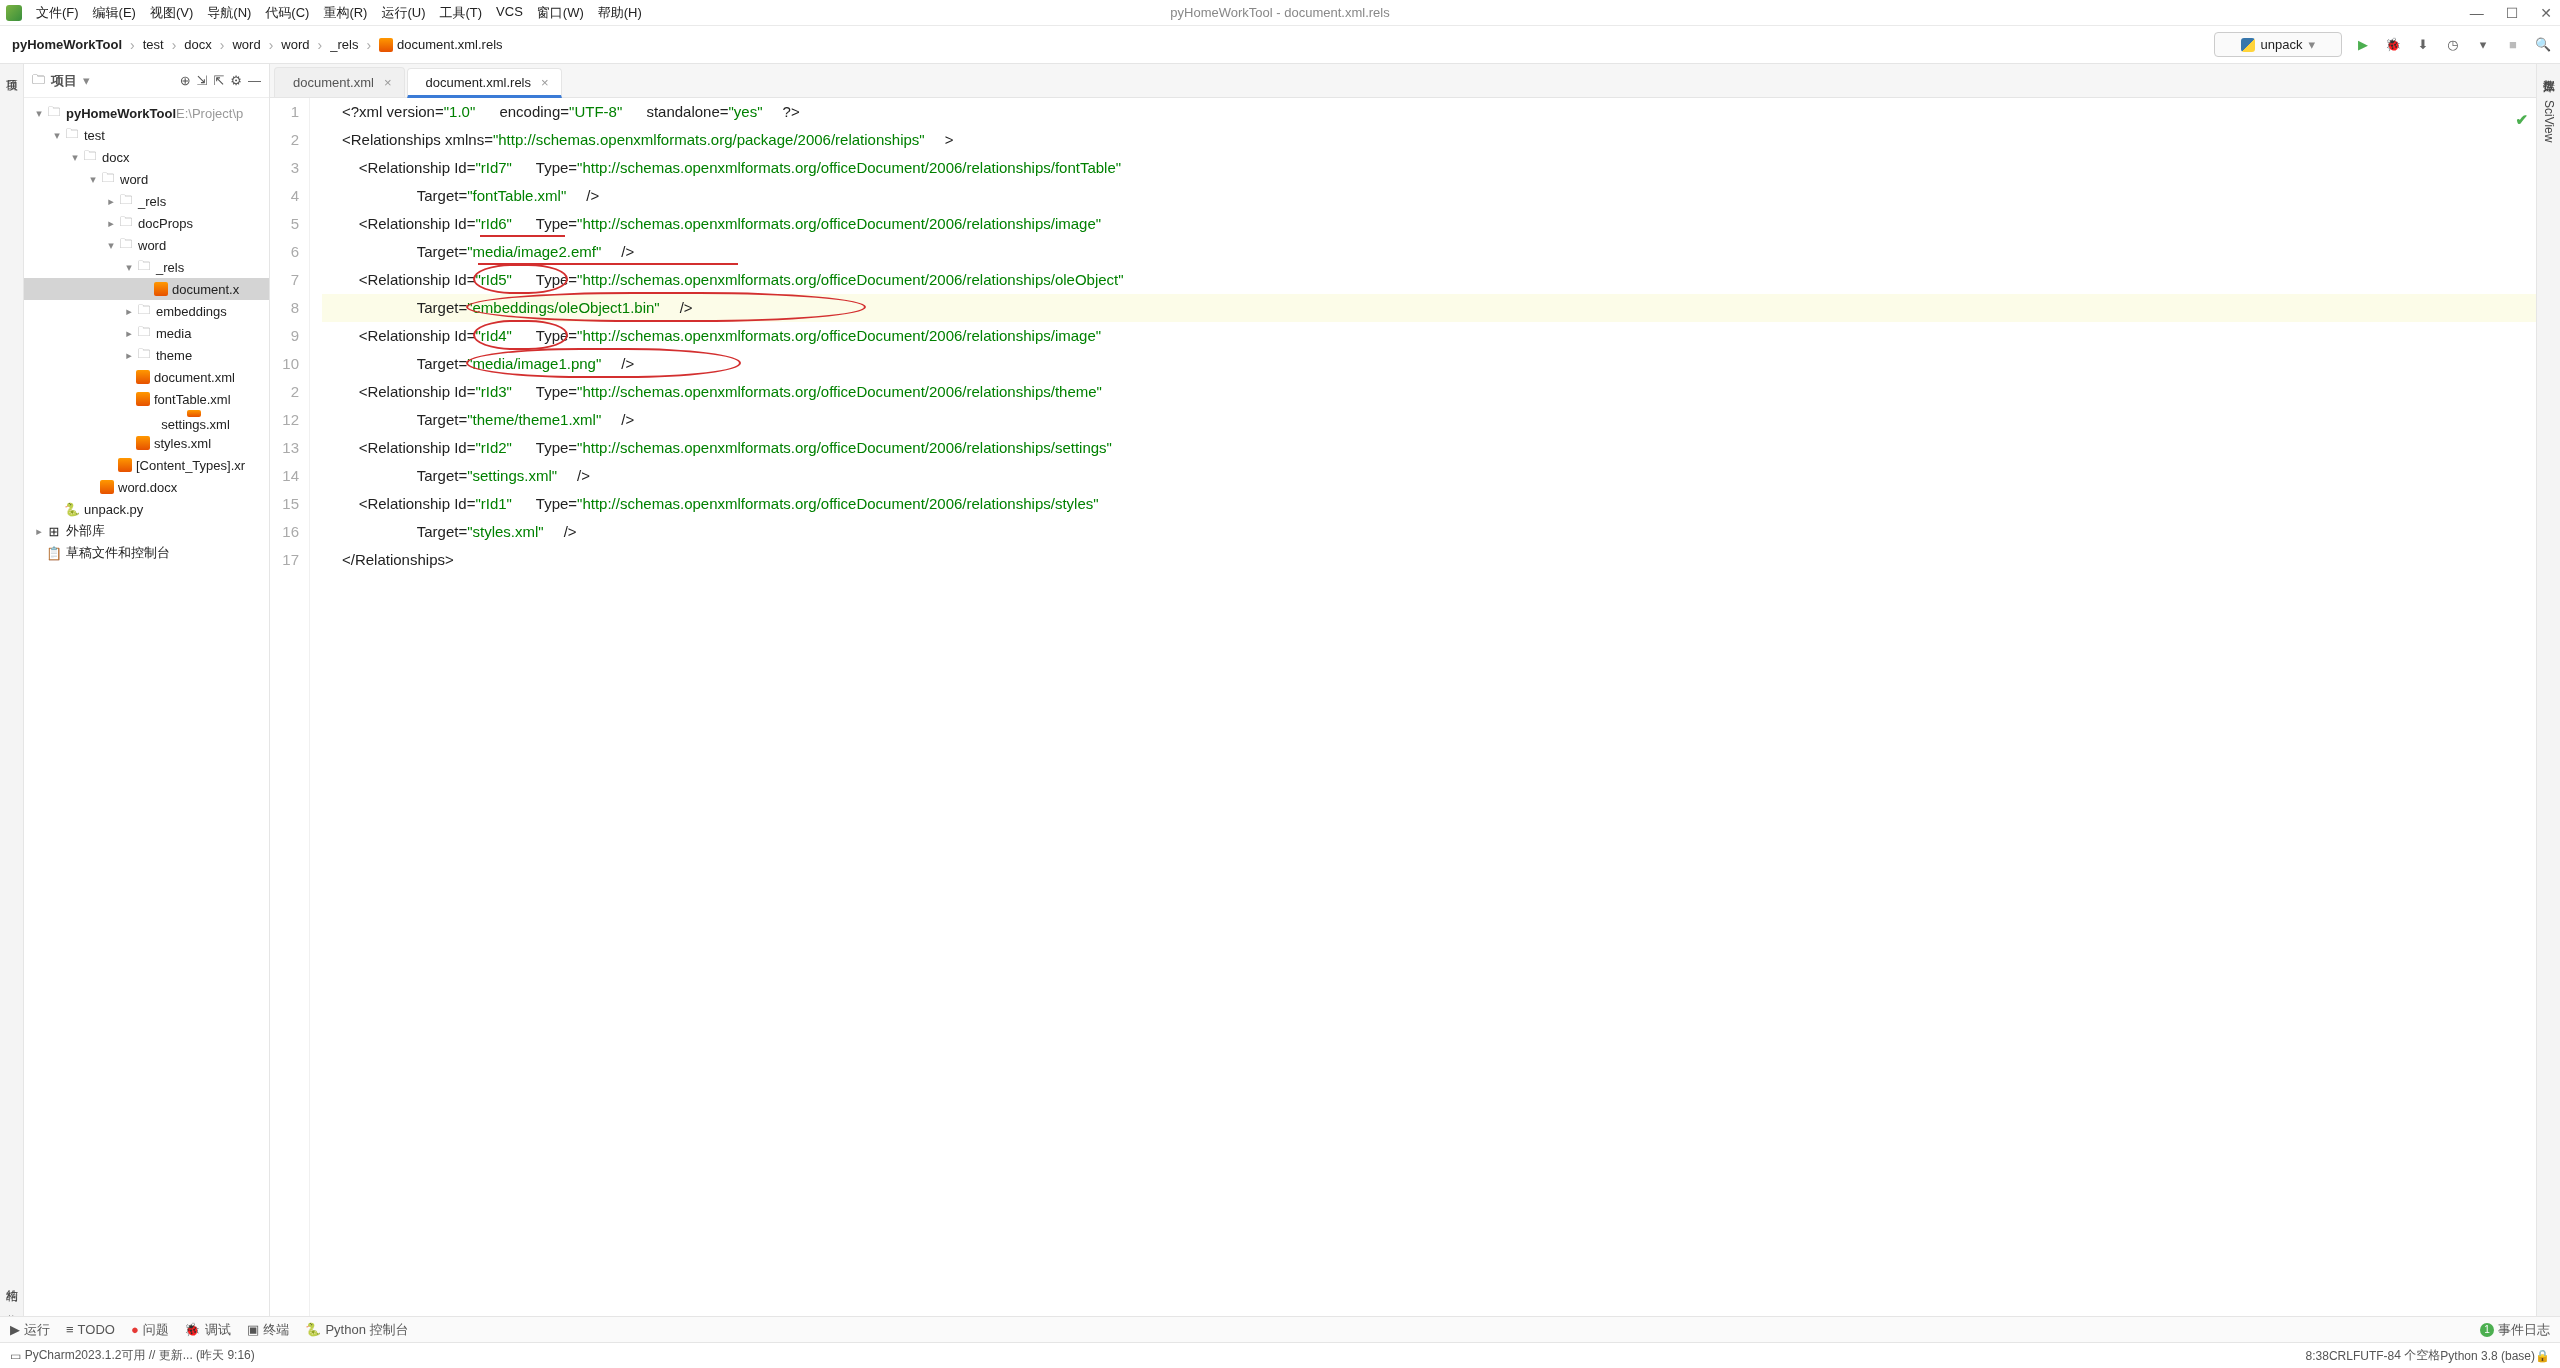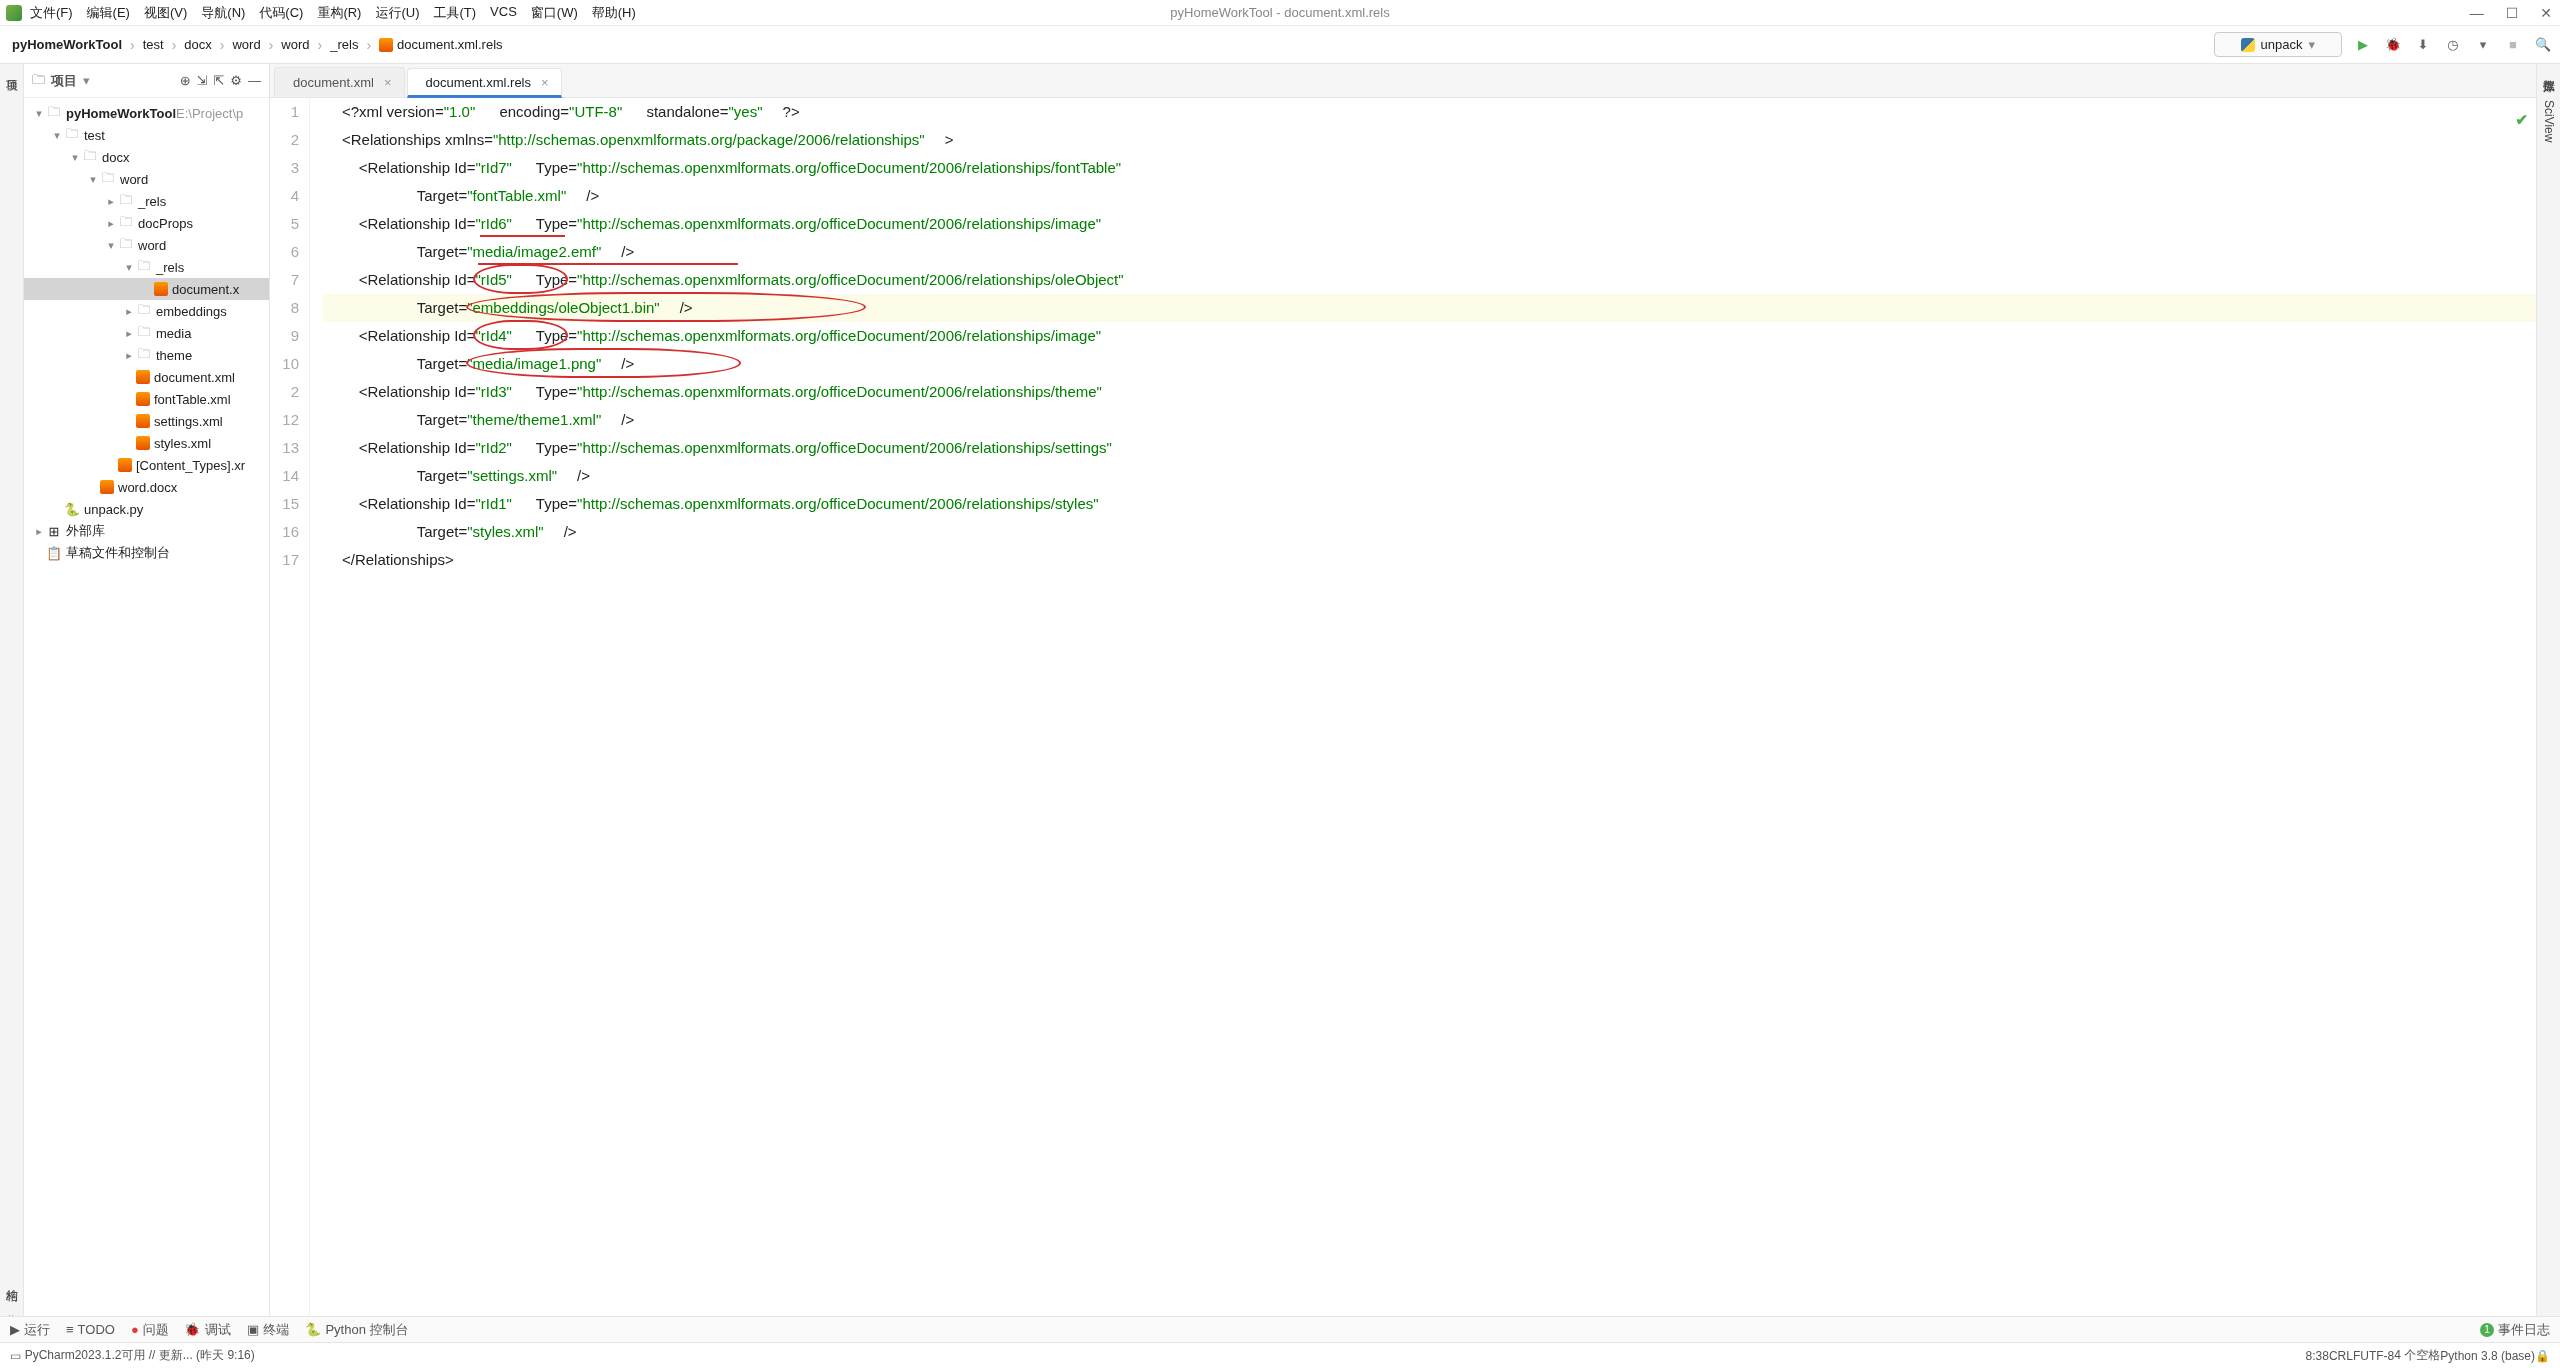--- a/index.html
+++ b/index.html
@@ -1,17 +1,17 @@
 <!DOCTYPE html>
 <html><head>
 <meta charset="utf-8">
 <style>
 * { margin:0; padding:0; box-sizing:border-box; font-family:"Microsoft YaHei","Segoe UI",sans-serif; }
 body { width:2560px; height:1368px; background:#fff; font-size:13px; color:#222; overflow:hidden; display:flex; flex-direction:column; }
-.menubar { height:26px; display:flex; align-items:center; padding:0 6px; gap:8px; border-bottom:1px solid #eaeaea; position:relative; }
+.menubar { height:26px; display:flex; align-items:center; padding:0 6px; gap:14px; border-bottom:1px solid #eaeaea; position:relative; }
 .menubar .logo { width:16px; height:16px; background:linear-gradient(135deg,#7cb342,#388e3c); border-radius:3px; }
 .menubar .item { cursor:default; }
 .menubar .title { position:absolute; left:50%; transform:translateX(-50%); color:#888; }
 .menubar .winctl { position:absolute; right:8px; top:0; display:flex; gap:22px; height:26px; align-items:center; color:#666; font-size:14px; }
 .navbar { height:38px; display:flex; align-items:center; padding:0 8px; border-bottom:1px solid #e5e5e5; }
 .breadcrumb { display:flex; align-items:center; gap:4px; }
 .breadcrumb .sep { color:#aaa; font-size:14px; }
 .breadcrumb .crumb { padding:2px 4px; display:flex; align-items:center; gap:4px; }
 .breadcrumb .fico { width:14px; height:14px; display:inline-block; }
 .ficon-xml{ background:linear-gradient(#ff9800,#e65100); border-radius:2px; }
@@ -209,21 +209,21 @@
         <div class="tree-row" style="padding-left: 98px;">
           <span class="tw"></span>
           <span class="ico ficon-xml" style="width: 14px; height: 14px; background: linear-gradient(rgb(255, 152, 0), rgb(230, 81, 0)); border-radius: 2px;"></span>
           <span>document.xml</span>
         </div>
         <div class="tree-row" style="padding-left: 98px;">
           <span class="tw"></span>
           <span class="ico ficon-xml" style="width: 14px; height: 14px; background: linear-gradient(rgb(255, 152, 0), rgb(230, 81, 0)); border-radius: 2px;"></span>
           <span>fontTable.xml</span>
         </div>
-        <div class="tree-row" style="padding-left: 98px;">
+        <div class="tree-row" style="padding-left: 98px; flex-direction: column;">
           <span class="tw"></span>
           <span class="ico ficon-xml" style="width: 14px; height: 14px; background: linear-gradient(rgb(255, 152, 0), rgb(230, 81, 0)); border-radius: 2px;"></span>
           <span>settings.xml</span>
         </div>
         <div class="tree-row" style="padding-left: 98px;">
           <span class="tw"></span>
           <span class="ico ficon-xml" style="width: 14px; height: 14px; background: linear-gradient(rgb(255, 152, 0), rgb(230, 81, 0)); border-radius: 2px;"></span>
           <span>styles.xml</span>
         </div>
         <div class="tree-row" style="padding-left: 80px;">

